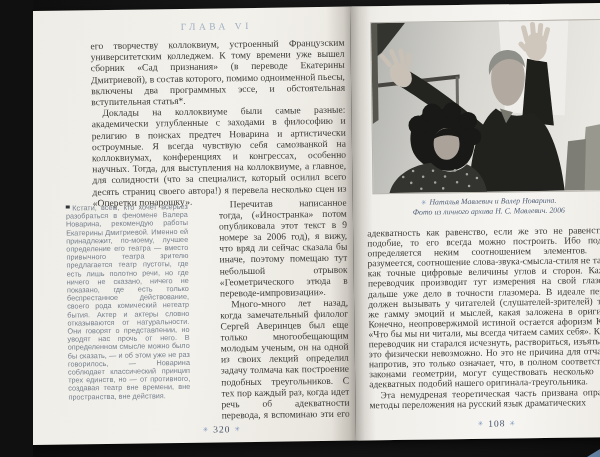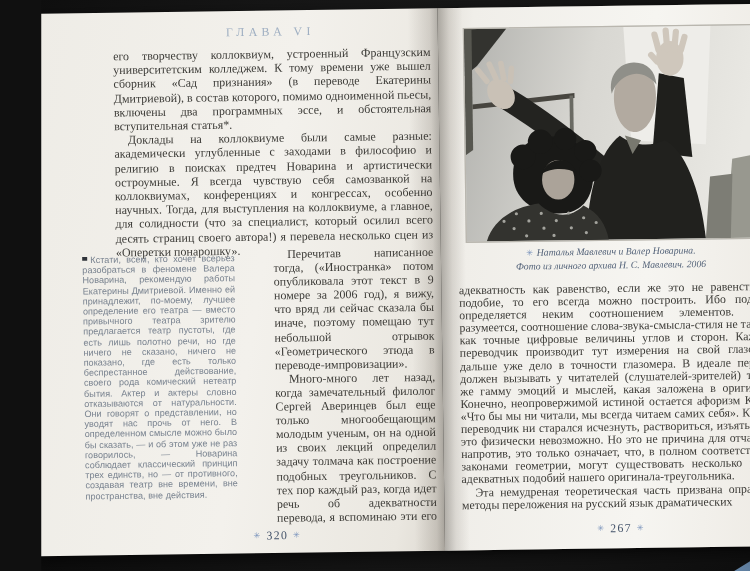--- a/index.html
+++ b/index.html
@@ -204,21 +204,21 @@
         </div>
         <div>Фото из личного архива Н. С. Мавлевич. 2006</div>
       </div>
 
       <div class="main-text right-main">
         <p class="noindent">адекватность как равенство, если же это не равенство, а подобие, то его всегда можно построить. Ибо подобие определяется неким соотношением элементов. Хотя, разумеется, соотношение слова-звука-смысла-стиля не таково, как точные цифровые величины углов и сторон. Каждый переводчик производит тут измерения на свой глазок, и дальше уже дело в точности глазомера. В идеале перевод должен вызывать у читателей (слушателей-зрителей) такую же гамму эмоций и мыслей, какая заложена в оригинале. Конечно, неопровержимой истиной остается афоризм Кокто: «Что бы мы ни читали, мы всегда читаем самих себя». Как бы переводчик ни старался исчезнуть, раствориться, изъять себя, это физически невозможно. Но это не причина для отчаяния, напротив, это только означает, что, в полном соответствии с законами геометрии, могут существовать несколько равно адекватных подобий нашего оригинала-треугольника.</p>
         <p class="indent">Эта немудреная теоретическая часть призвана оправдать методы переложения на русский язык драматических</p>
       </div>
 
       <div class="folio folio-right">
-        <span class="orn">✳</span><span class="num">267</span><span class="orn">✳</span>
+        <span class="orn">✳</span><span class="num">108</span><span class="orn">✳</span>
       </div>
 
       <div class="fore-edge"></div>
     </div>
 
     <div class="spine-shadow"></div>
   </div>
 </div>
 
 </body></html>

